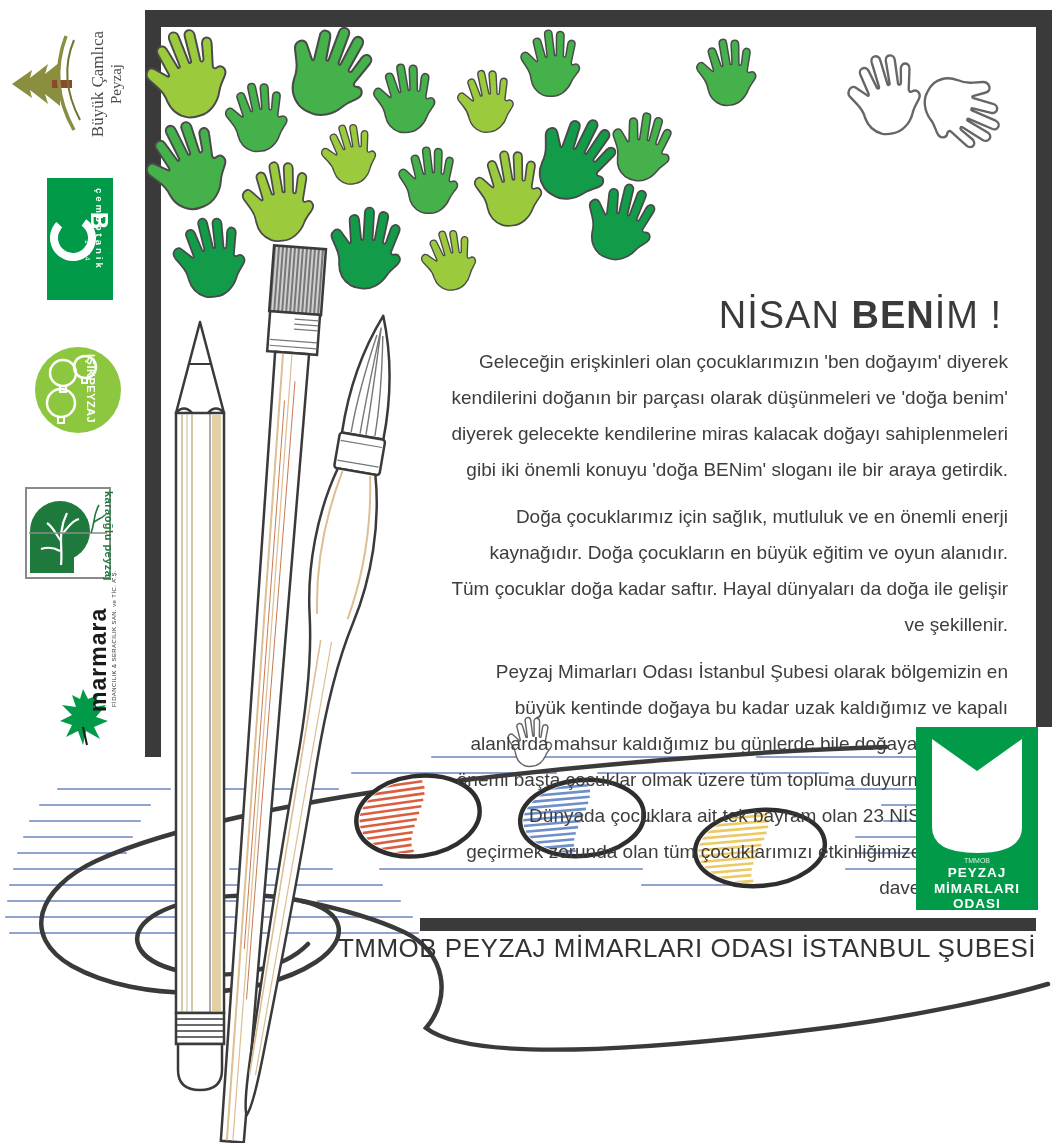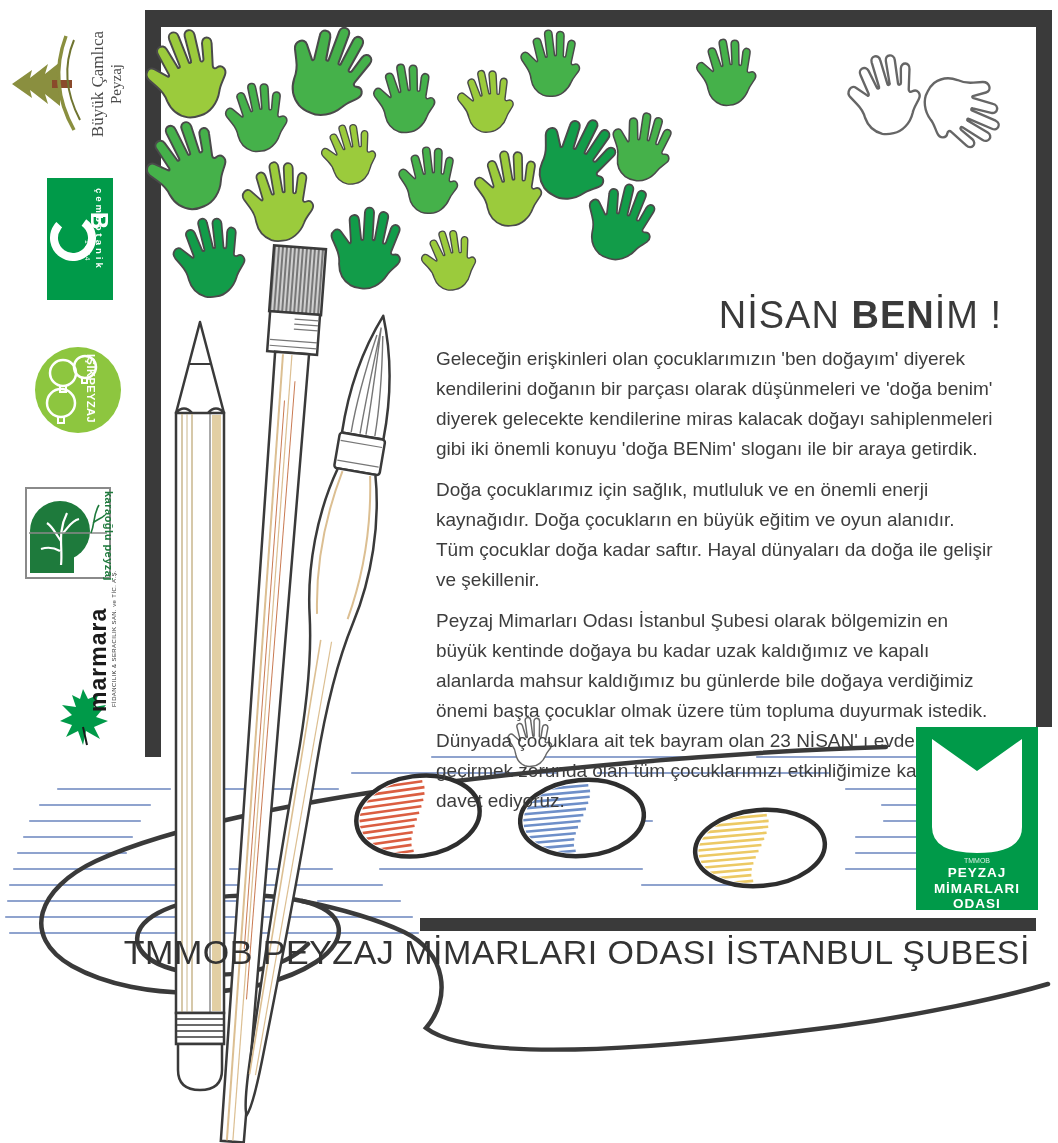--- a/index.html
+++ b/index.html
@@ -9,25 +9,25 @@
   }
   .abs{position:absolute}
   
   .bar{position:absolute;background:#3a3a3a}
   
   #title-block{right:56px;top:156px;text-align:right}
   #title-line1{font-size:42px;letter-spacing:1px;color:#3a3a3a}
   #title-line2{font-size:29px;margin-top:8px;letter-spacing:.5px}
   #slogan{right:56px;top:294px;font-size:38px;letter-spacing:1px}
   #slogan .b{font-weight:bold}
-  #body-text{left:436px;top:344px;width:572px;font-size:19px;line-height:30px;color:#3d3d3d}
+  #body-text{left:436px;top:344px;width:572px;text-align:right;font-size:19px;line-height:36px;color:#3d3d3d}
   #body-text p{margin:0 0 11px;white-space:pre-line}
   
   #footer-bar{left:420px;top:918px;width:616px;height:13px}
-  #footer-org{right:28px;top:933px;font-size:34px;letter-spacing:.5px;color:#333;white-space:nowrap}
+  #footer-org{right:22px;top:933px;font-size:26px;letter-spacing:.5px;color:#333;white-space:nowrap}
   
   #chamber{left:916px;top:727px;width:122px;height:183px;display:flex;flex-direction:column;align-items:center}
   #chamber svg{display:block}
   #chamber .t{color:#fff;text-align:center;line-height:1}
   .ch-tiny{font-size:7px;opacity:.85;margin-top:2px}
   .ch-main{font-size:13.5px;font-weight:bold;letter-spacing:1px;margin-top:2px}
   .ch-year{font-size:5.5px;opacity:.8;margin-top:2px}
   
   .vtext{position:absolute;transform-origin:0 0;transform:rotate(90deg);white-space:nowrap}
   .vtext-up{position:absolute;transform-origin:0 0;transform:rotate(-90deg);white-space:nowrap}

